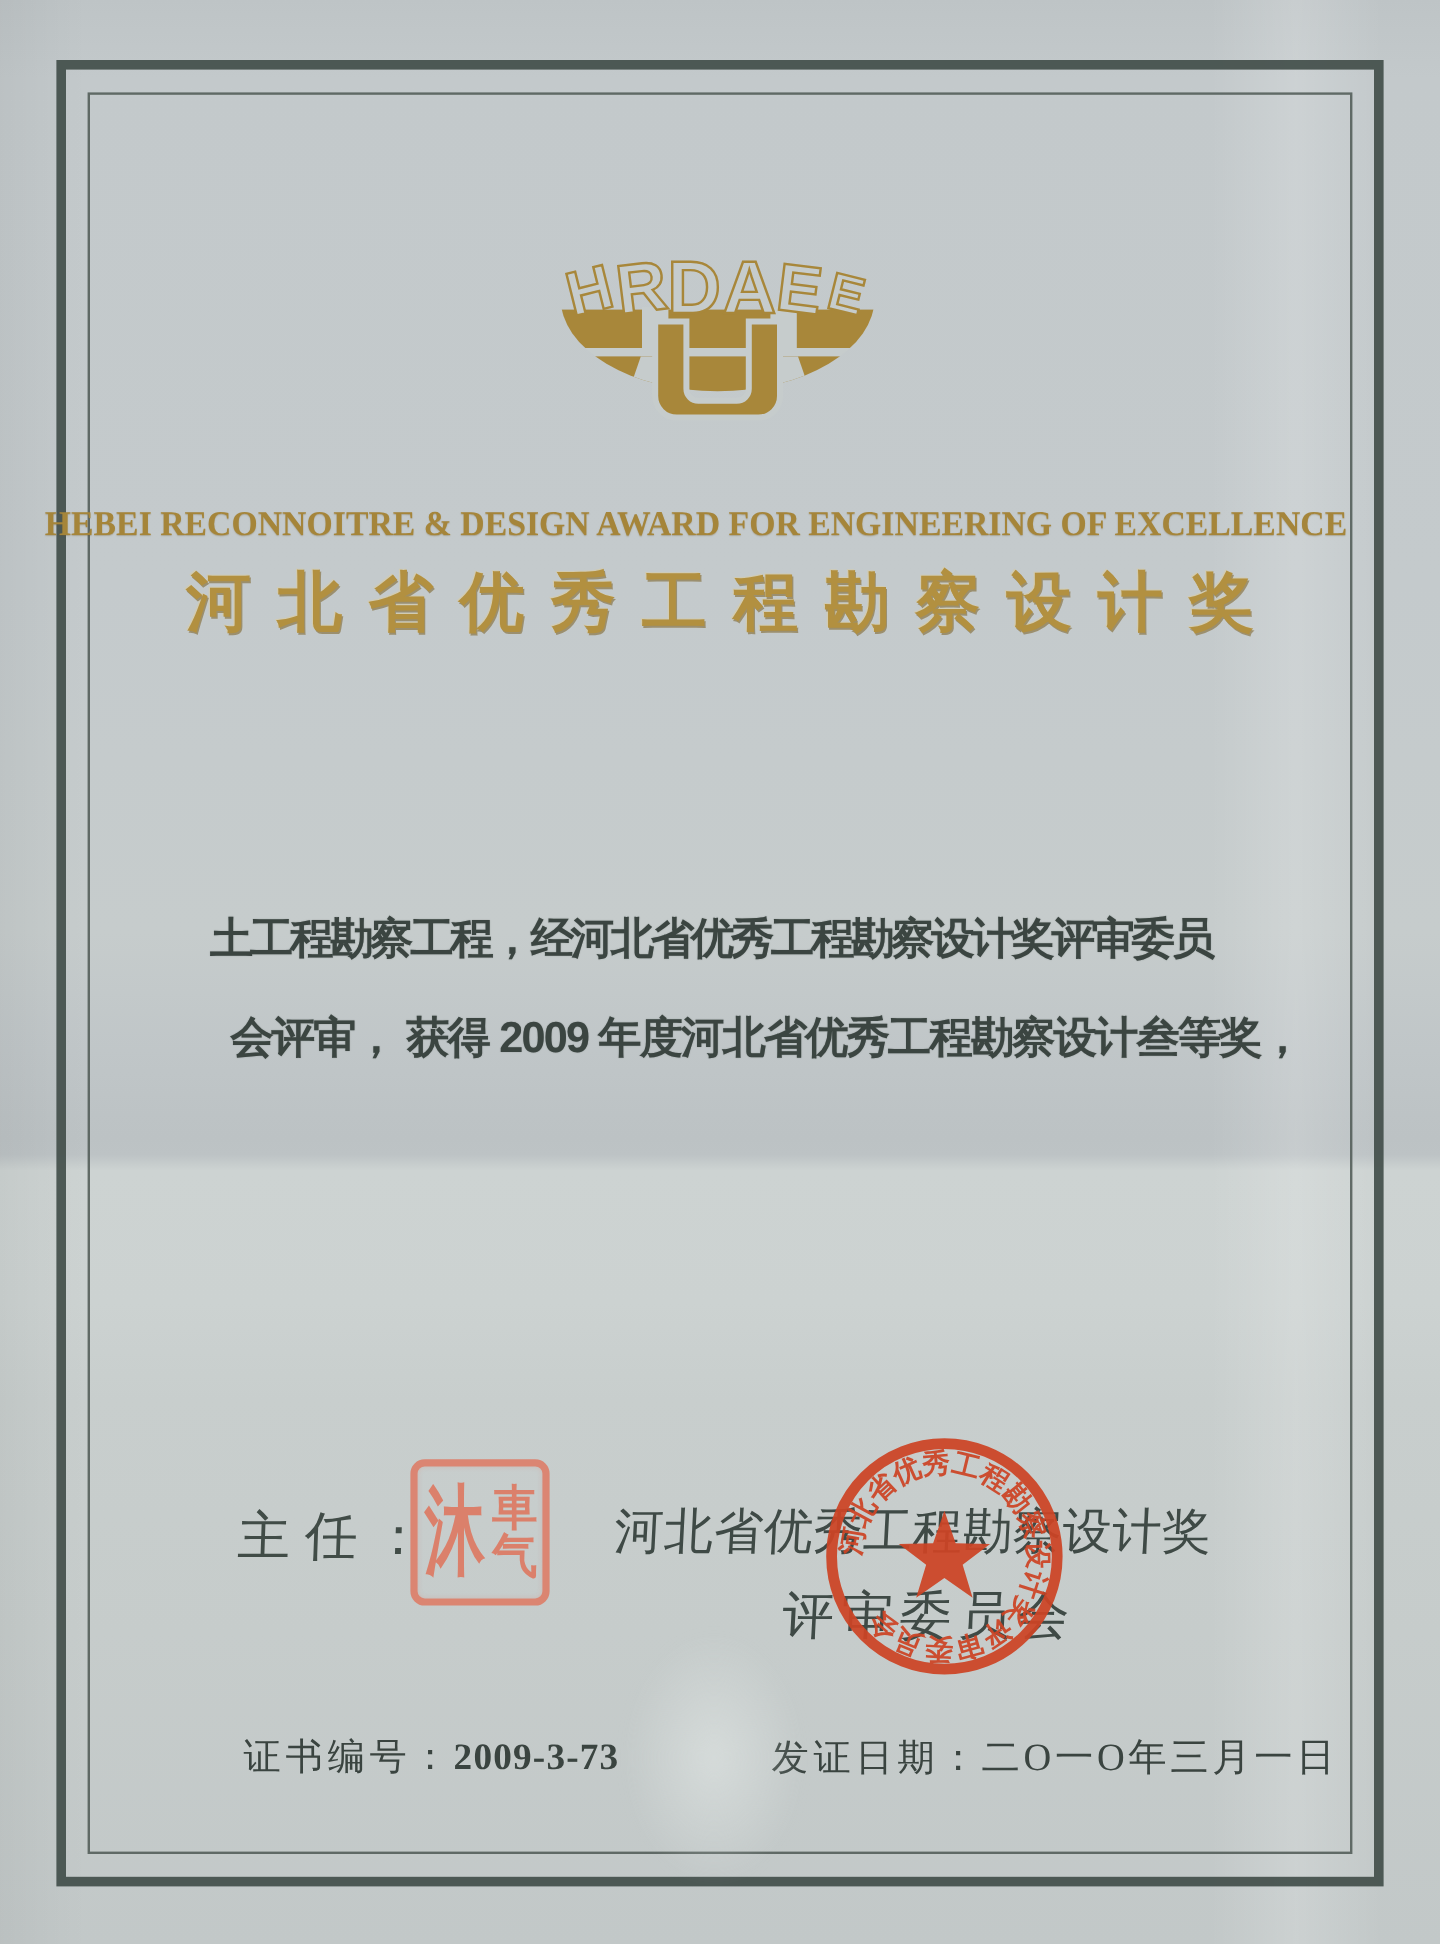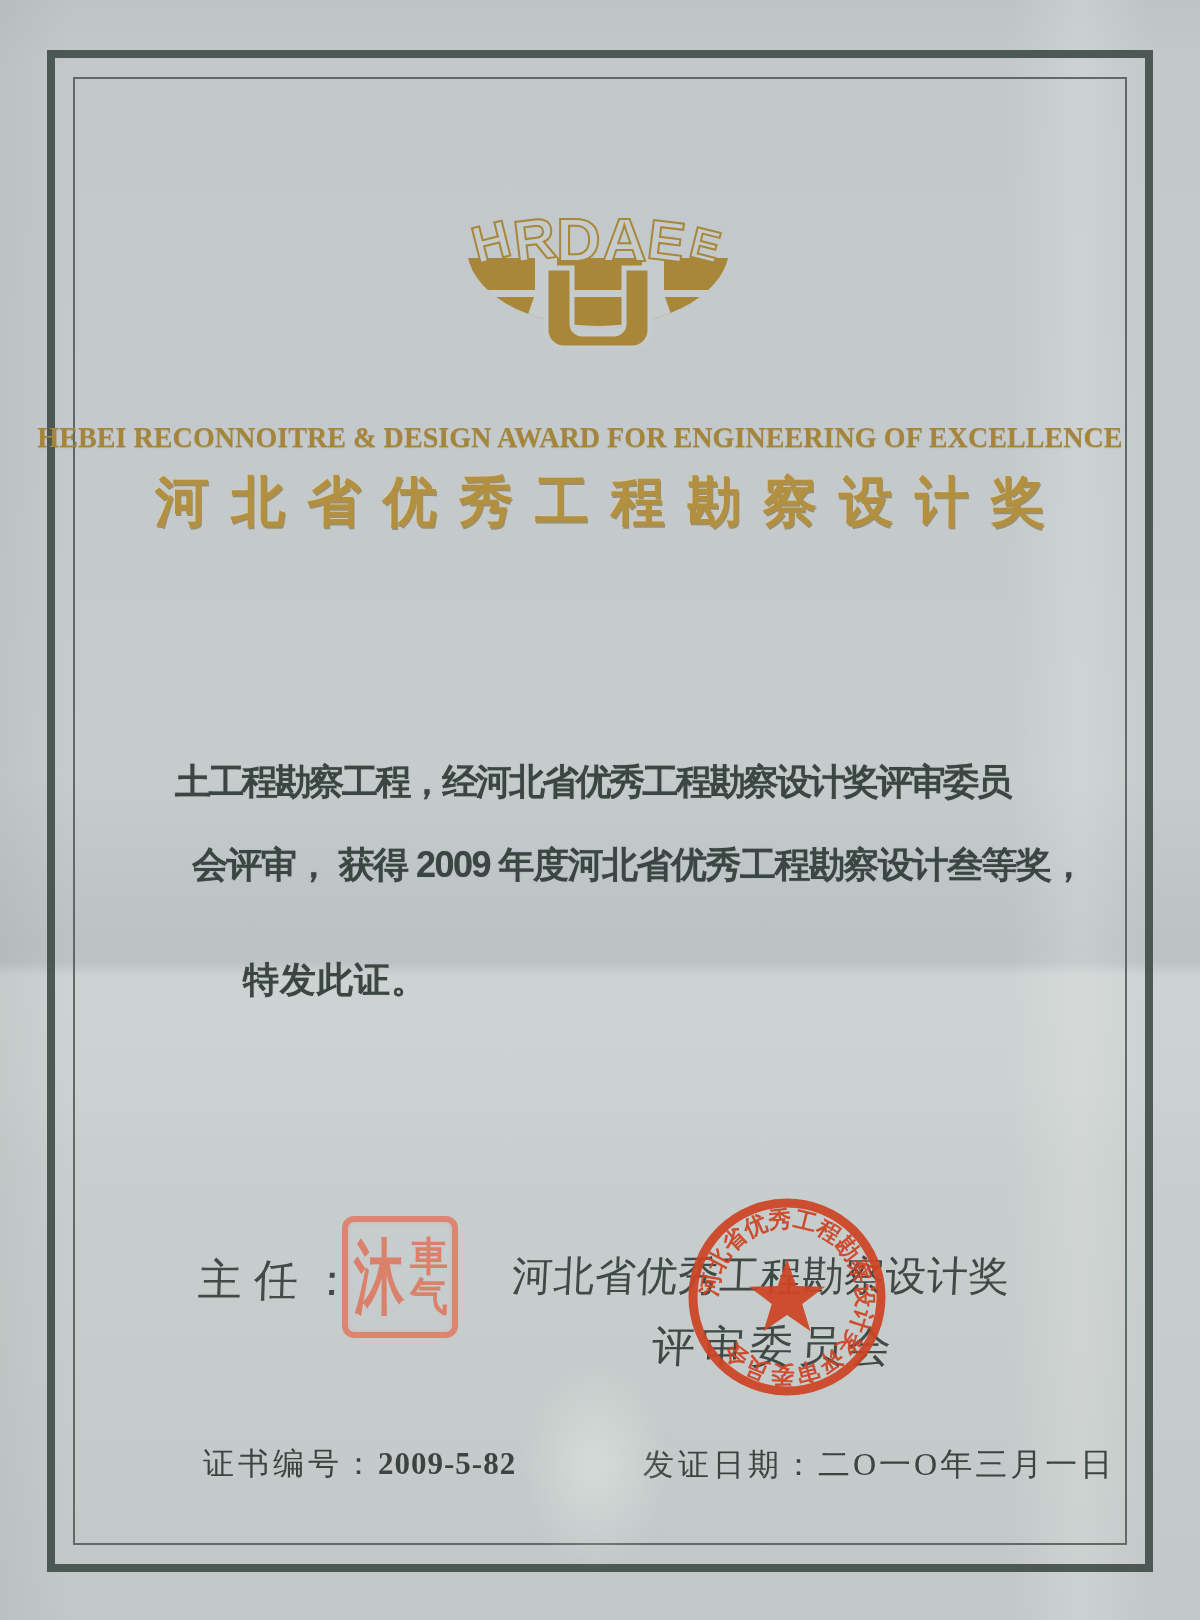--- a/index.html
+++ b/index.html
@@ -127,21 +127,20 @@
     </g>
 
     <path d="M96 108 v62 a18 18 0 0 0 18 18 h68 a18 18 0 0 0 18 -18 v-62 h-26 v56 a10 10 0 0 1 -10 10 h-32 a10 10 0 0 1 -10 -10 v-56 z" fill="#a8873a" stroke="#c6cccc" stroke-width="5"></path>
   </svg>
 
   <div class="abs title-en">HEBEI RECONNOITRE &amp; DESIGN AWARD FOR ENGINEERING OF EXCELLENCE</div>
   <div class="abs title-zh">河北省优秀工程勘察设计奖</div>
 
   <div class="abs body-line l2">土工程勘察工程，经河北省优秀工程勘察设计奖评审委员</div>
   <div class="abs body-line l3">会评审， 获得 2009 年度河北省优秀工程勘察设计叁等奖，</div>
-  <div class="abs body-line l4">特发此证。</div>
 
   <div class="abs script director-label">主任：</div>
 
   <div class="abs stamp-square">
     <div class="col">
       <span class="ch-tall">沐</span>
     </div>
     <div class="col">
       <span class="ch-sm">車</span>
       <span class="ch-sm">气</span>
@@ -156,20 +155,20 @@
       <path id="ringPath" d="M 30,100 A 70,70 0 1 1 170,100 A 70,70 0 1 1 30,100"></path>
     </defs>
     <circle cx="100" cy="100" r="94" fill="none" stroke="#cd4425" stroke-width="9"></circle>
     <text font-family="Liberation Sans, sans-serif" font-size="23" font-weight="700" fill="#cd4425">
       <textPath href="#ringPath" startOffset="0">河北省优秀工程勘察设计奖评审委员会</textPath>
     </text>
     <polygon fill="#cd4425" points="100,62 109.4,89.06 138.04,89.64 115.22,106.94 123.51,134.36 100,118 76.49,134.36 84.78,106.94 61.96,89.64 90.6,89.06"></polygon>
   </svg>
 
   <div class="abs footer-line cert-no">
-    <span class="f-label">证书编号：</span><span class="f-num">2009-5-82</span>
+    <span class="f-label">证书编号：</span><span class="f-num">2009-3-73</span>
   </div>
   <div class="abs footer-line issue-date">
     <span class="f-label">发证日期：</span><span class="f-date">二O一O年三月一日</span>
   </div>
 
   <div class="abs smudge"></div>
 </div>
 
 </body></html>

